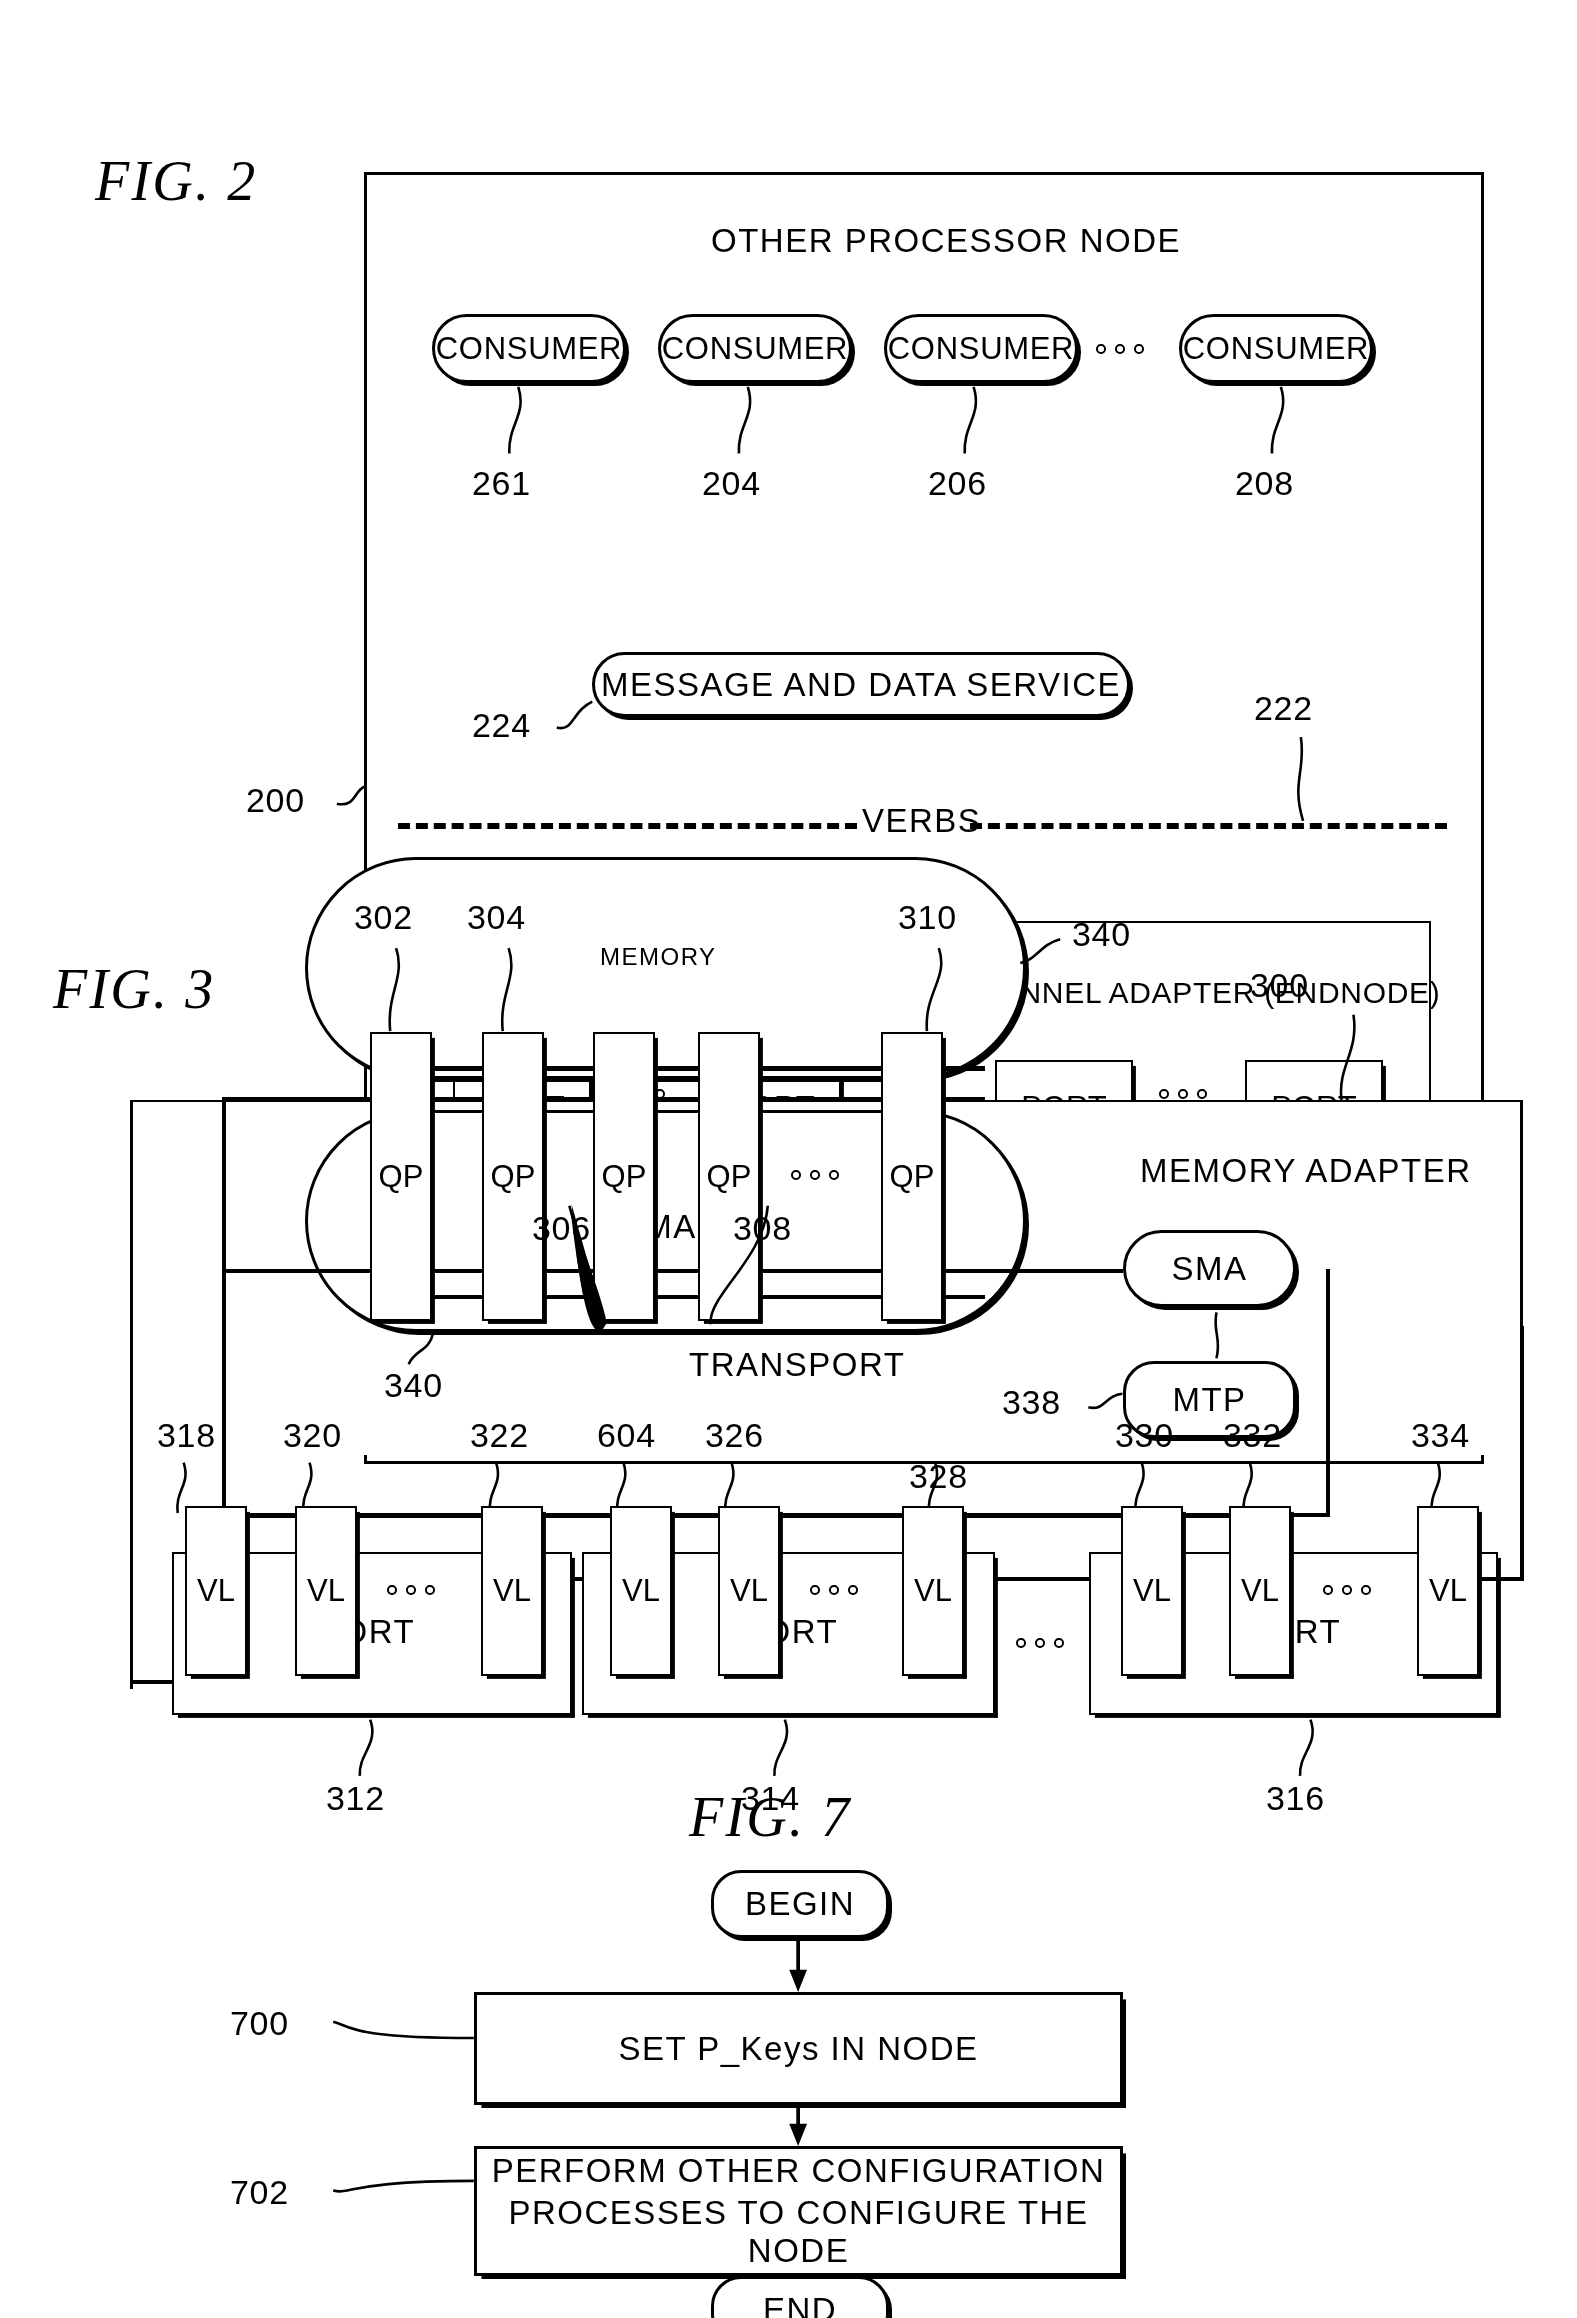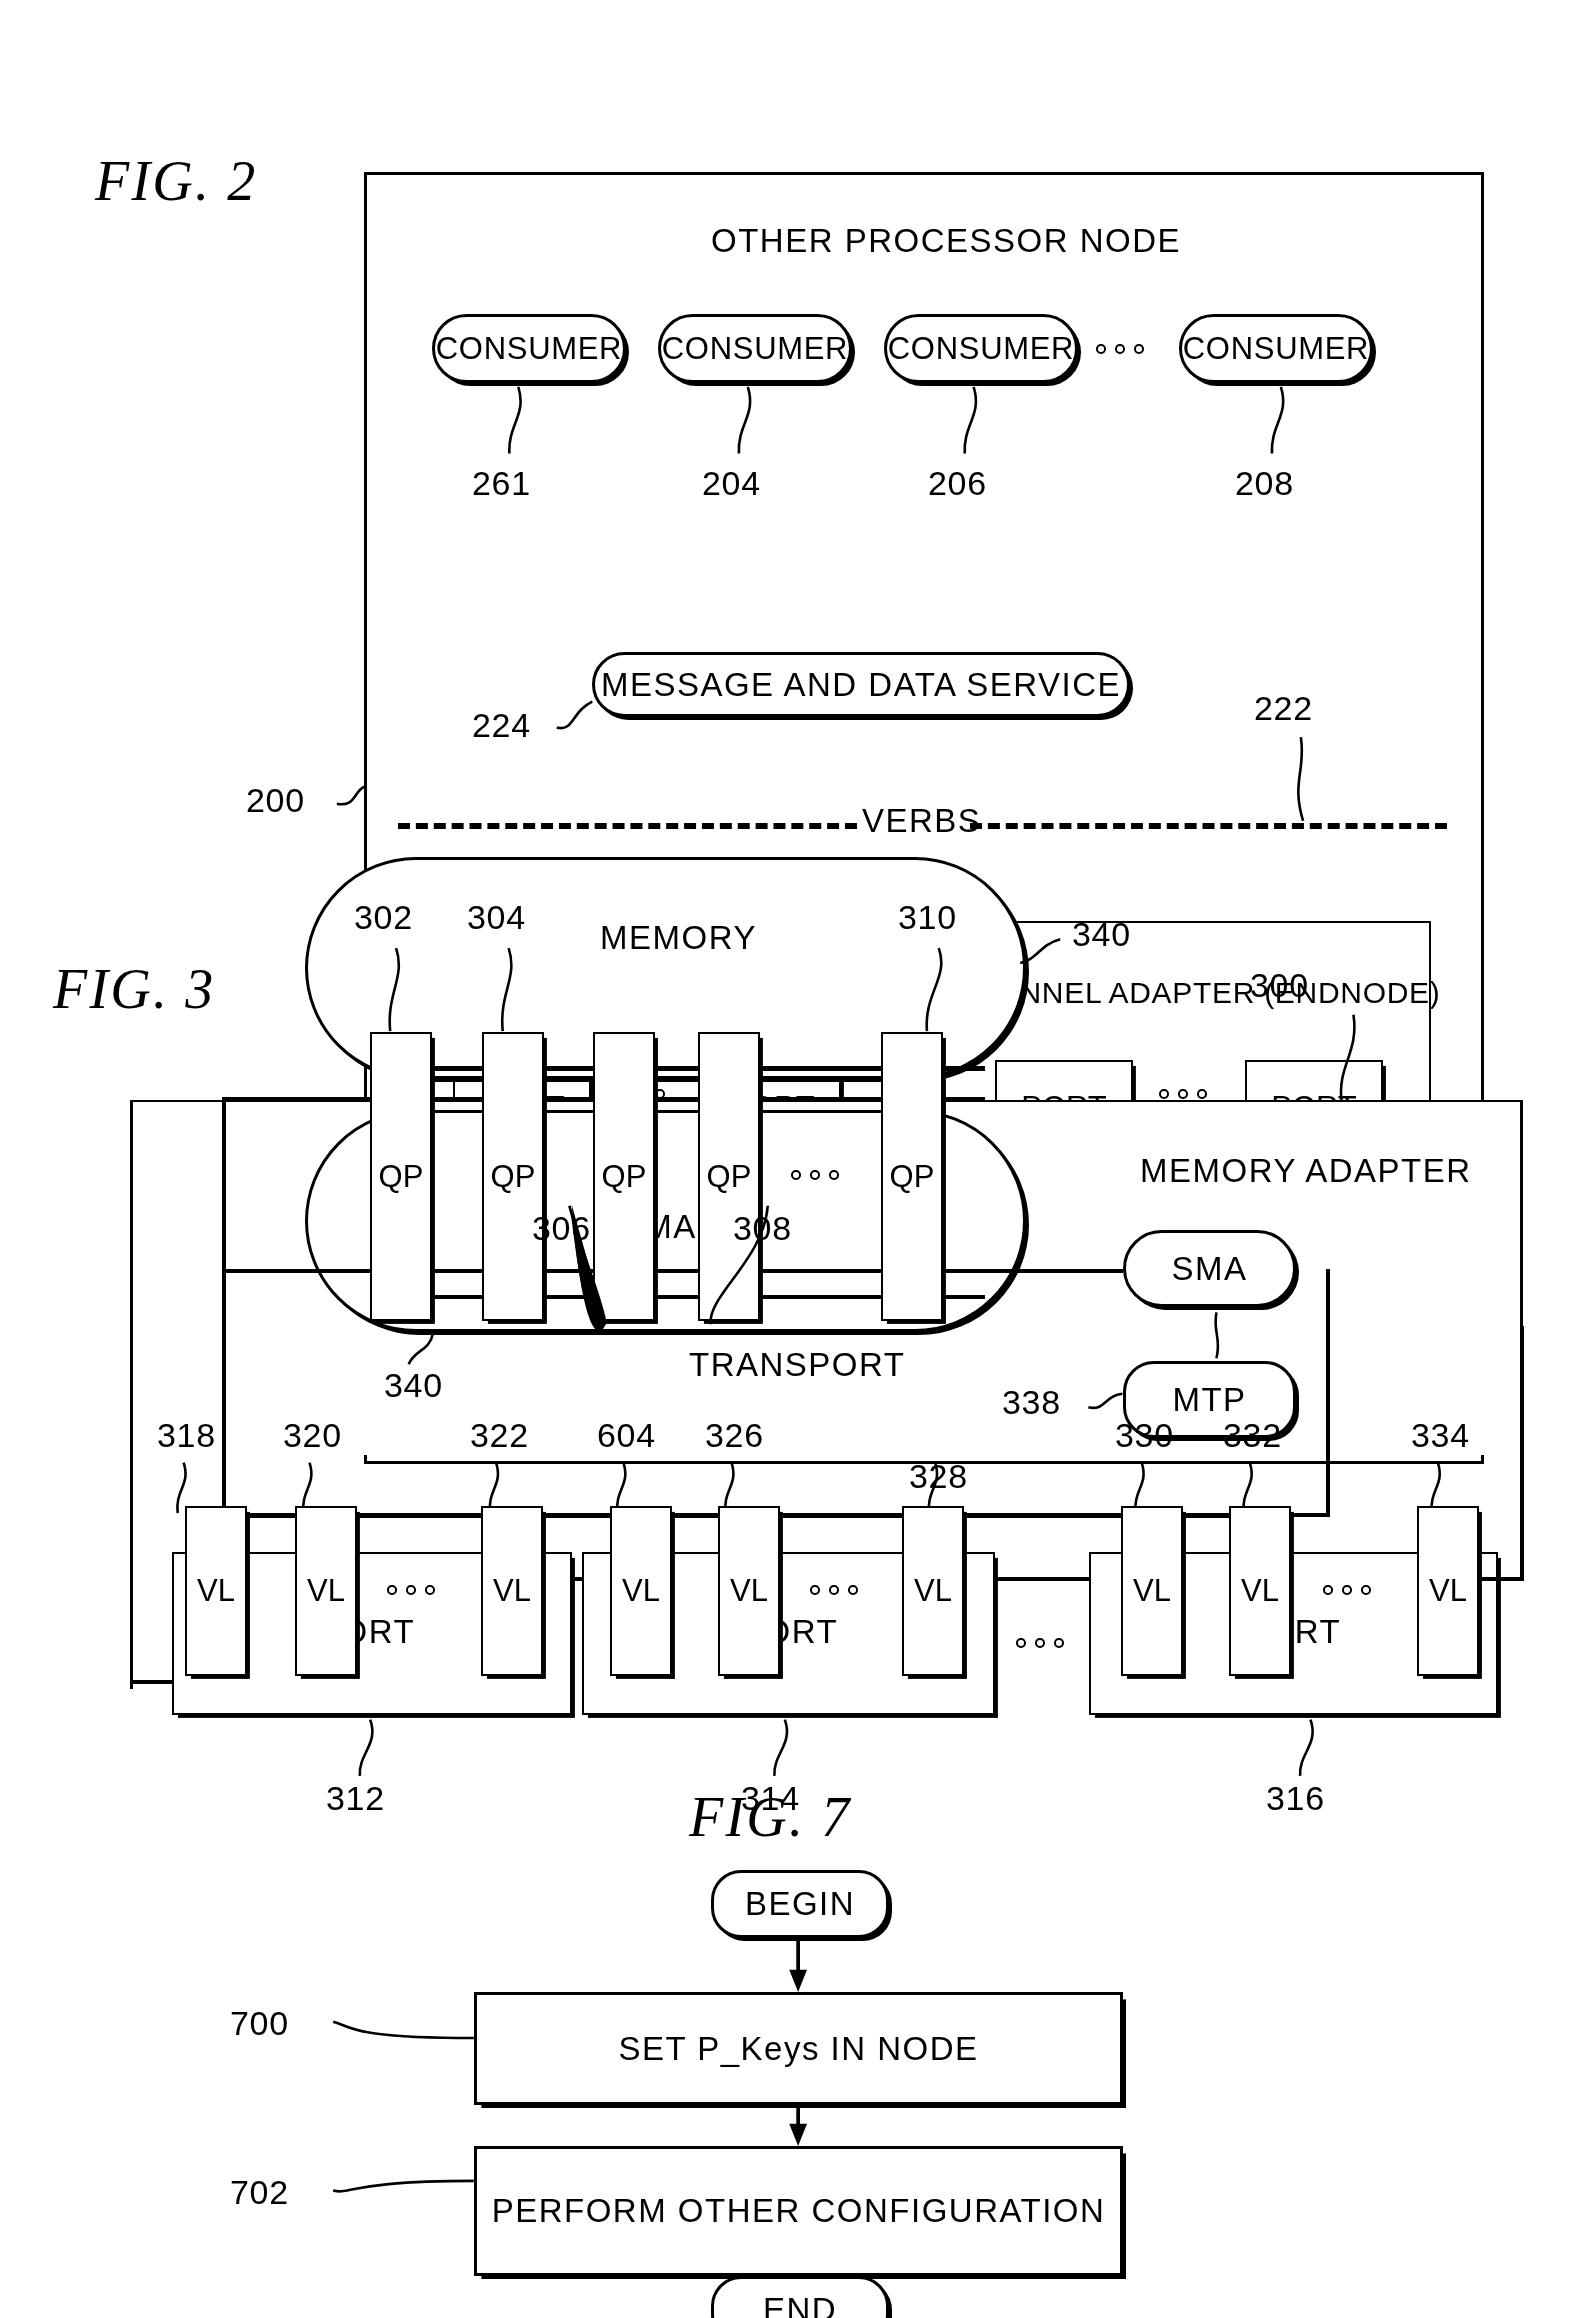--- a/index.html
+++ b/index.html
@@ -172,21 +172,21 @@
     <div class="vline" style="left:1520px;top:1100px;width:3px;height:227px;"></div>
     <div class="num" style="left:1250px;top:966px;">300</div>
     <svg class="overlay" width="1577" height="2319" viewBox="0 0 2130 3131">
       <path d="M1828,1370 C1836,1420 1806,1440 1812,1486" stroke="#000" stroke-width="3.5" fill="none"></path>
     </svg>
     <div class="lbl" style="left:1140px;top:1152px;font-size:33px;">MEMORY ADAPTER</div>
 
     <div style="position:absolute;left:305px;top:857px;width:715px;height:216px;
                 border:3.7px solid #000;border-radius:111px;background:#fff;
                 box-shadow:3.7px 3.7px 0 -0.7px #000;"></div>
-    <div class="lbl" style="left:600px;top:919px;font-size:33px;">MEMORY</div>
+    <div class="lbl" style="left:600px;top:943px;font-size:24px;">MEMORY</div>
     <div class="num" style="left:1072px;top:915px;">340</div>
     <svg class="overlay" width="1577" height="2319" viewBox="0 0 2130 3131">
       <path d="M1378,1300 C1400,1296 1405,1275 1432,1268" stroke="#000" stroke-width="3.5" fill="none"></path>
     </svg>
 
     <div style="position:absolute;left:305px;top:1110px;width:715px;height:216px;
                 border:3.7px solid #000;border-radius:111px;background:#fff;
                 box-shadow:3.7px 3.7px 0 -0.7px #000;"></div>
     <div class="lbl" style="left:619px;top:1208px;font-size:33px;">DMA</div>
     <div class="num" style="left:384px;top:1366px;">340</div>
@@ -381,20 +381,21 @@
     </svg>
 
     <div class="box thick ctr" style="left:474px;top:1992px;width:649px;height:113px;box-shadow:5.2px 5.2px 0 -2.2px #000;">
       <span style="font-size:33px;letter-spacing:1.5px;">SET P_Keys IN NODE</span>
     </div>
     <div class="num" style="left:230px;top:2004px;">700</div>
 
     <div class="box thick ctr" style="left:474px;top:2146px;width:649px;height:130px;flex-direction:column;gap:4.4px;
                 box-shadow:5.2px 5.2px 0 -2.2px #000;">
       <span style="font-size:33px;letter-spacing:1.5px;">PERFORM OTHER CONFIGURATION</span>
+      <span style="font-size:33px;letter-spacing:1.5px;">PROCESSES TO CONFIGURE THE NODE</span>
     </div>
     <div class="num" style="left:230px;top:2173px;">702</div>
 
     <div class="rrect" style="left:711px;top:2276px;width:178px;height:68px;border-radius:30px;">
       <span style="font-size:33px;letter-spacing:1.5px;">END</span>
     </div>
   </div>
 
 </div>
 

